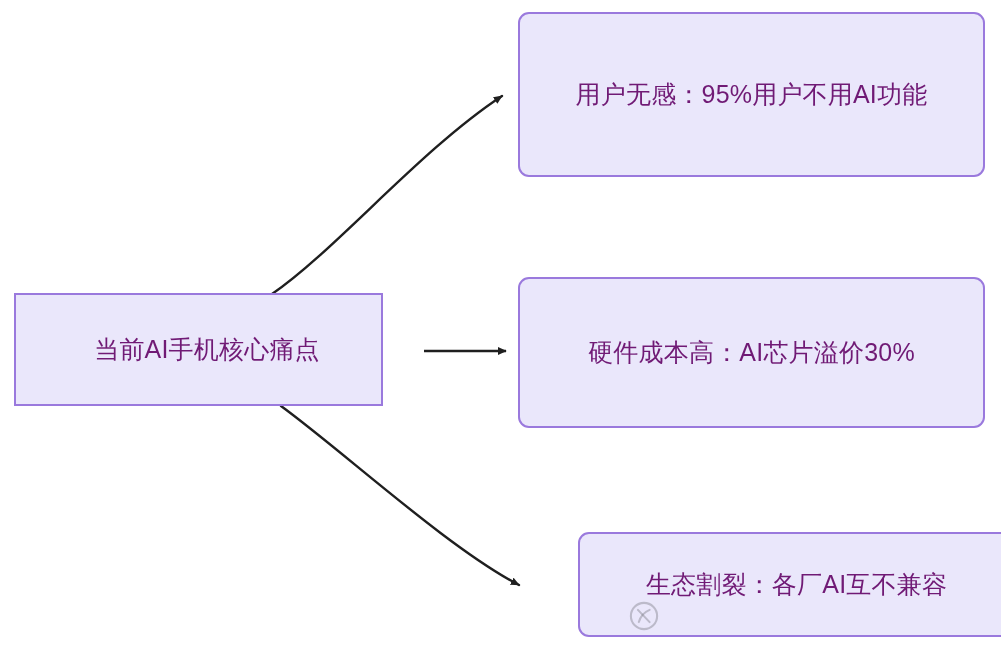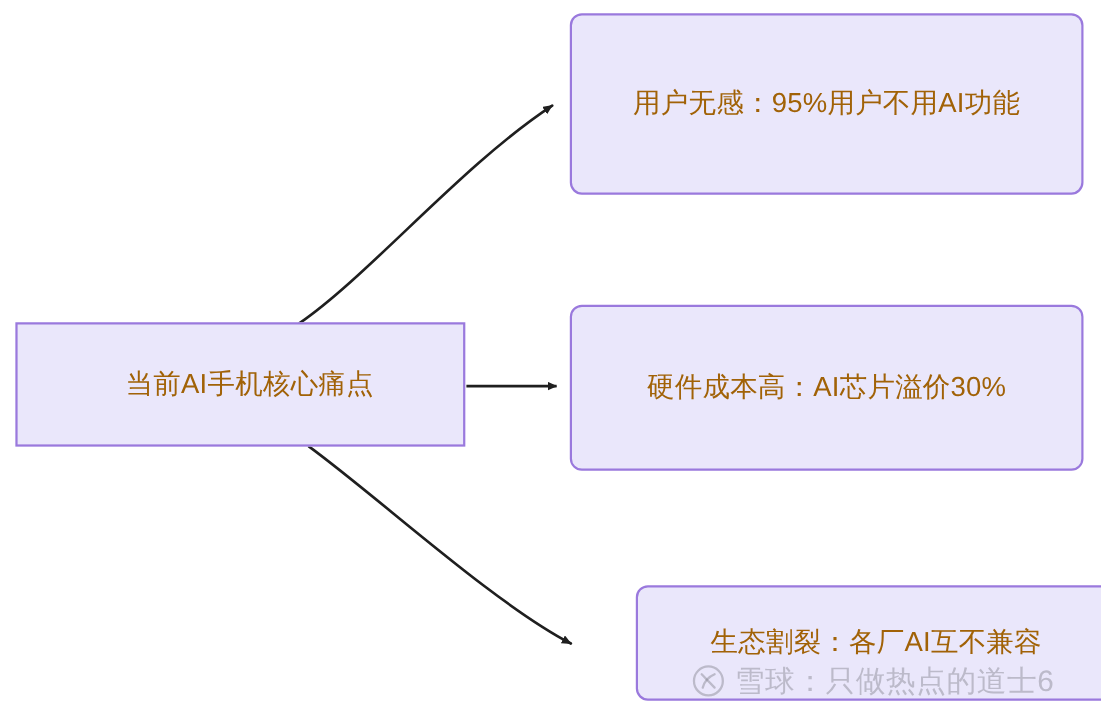--- a/index.html
+++ b/index.html
@@ -27,28 +27,28 @@
   }
   .node {
     position: absolute;
     box-sizing: border-box;
     background: #eae7fb;
     border: 2px solid #9a79dd;
     display: flex;
     align-items: center;
     justify-content: center;
     text-align: center;
-    color: #a16207;
+    color: #701a75;
     line-height: 1.45;
     letter-spacing: 0.2px;
   }
   .node-root {
     left: 14px;
     top: 293px;
-    width: 409px;
+    width: 369px;
     height: 113px;
     border-radius: 0px;
     font-size: 25px;
     padding-left: 17px;
   }
   .node-branch {
     border-radius: 11px;
     font-size: 25px;
   }
   .node-b1 {
@@ -132,16 +132,15 @@
   <div class="node node-branch node-b3">
     <span class="node-label">生态割裂：各厂AI互不兼容</span>
   </div>
 
   <div class="watermark">
     <svg class="watermark-logo" viewBox="0 0 32 32" xmlns="http://www.w3.org/2000/svg">
       <circle cx="16" cy="16" r="14" fill="none" stroke="rgba(125,125,133,0.42)" stroke-width="2.2"></circle>
       <path d="M9.5 9.5 L22 22.5" fill="none" stroke="rgba(125,125,133,0.42)" stroke-width="2.2" stroke-linecap="round"></path>
       <path d="M22 9.5 C16 12, 12 17, 10.5 22.5" fill="none" stroke="rgba(125,125,133,0.42)" stroke-width="2.2" stroke-linecap="round"></path>
     </svg>
-    <span>雪球：只做热点的道士6</span>
   </div>
 
 </div>
 
 </body></html>

